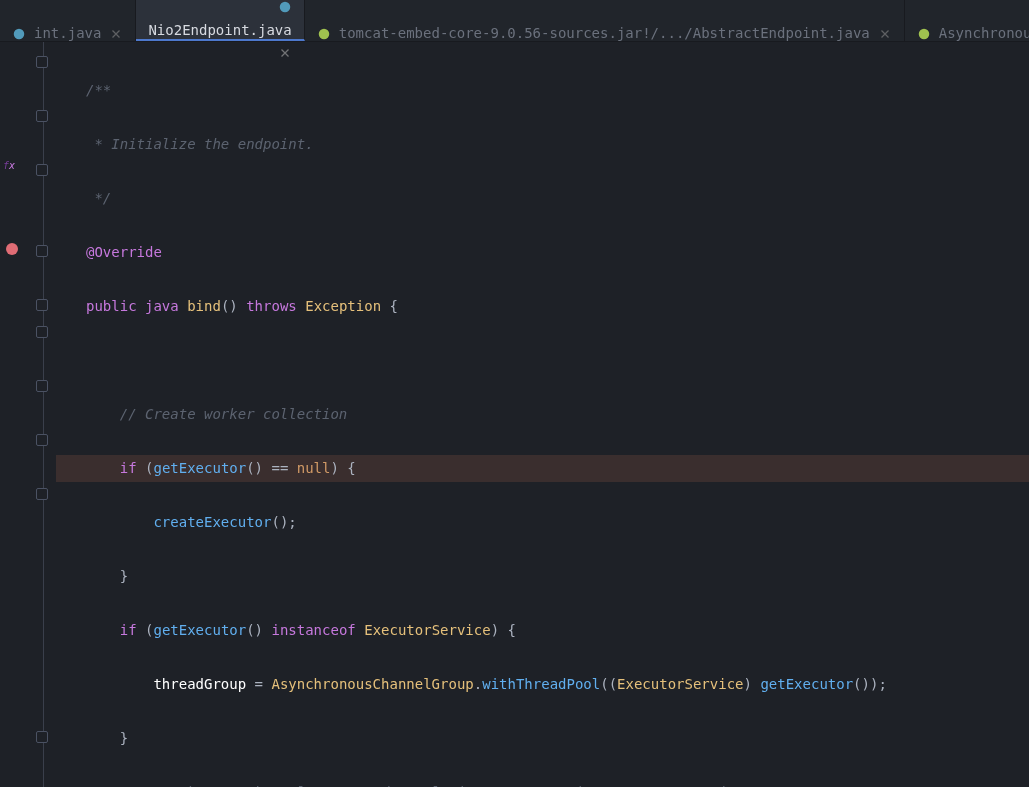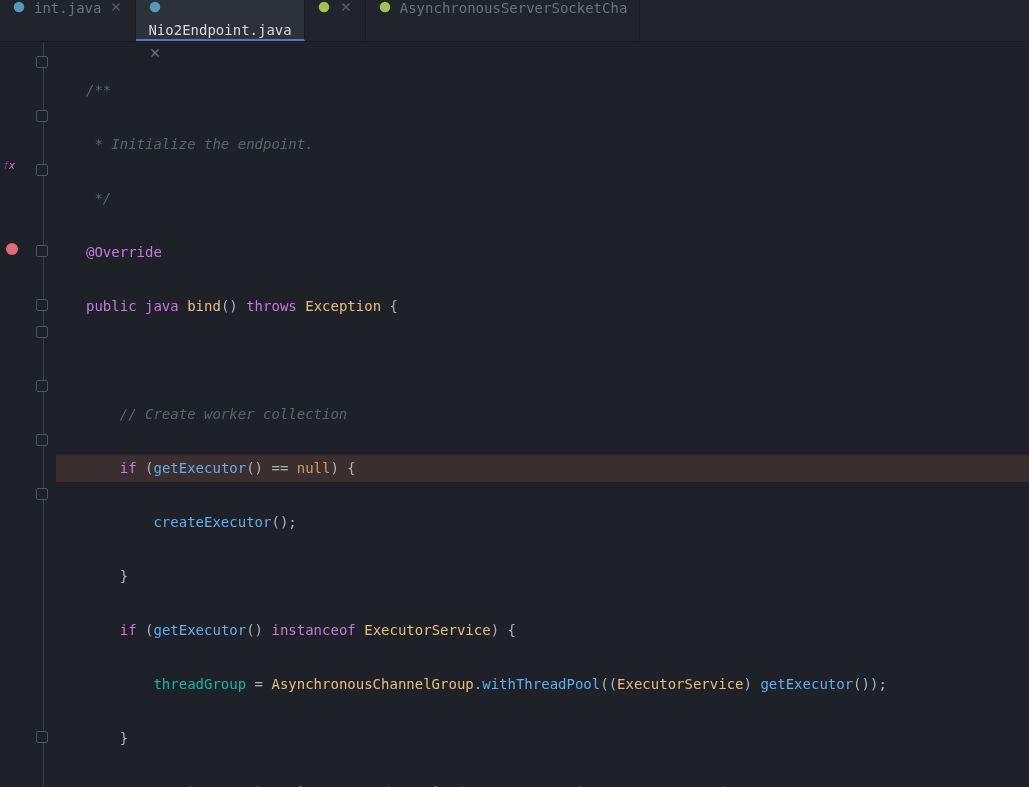--- a/index.html
+++ b/index.html
@@ -13,21 +13,21 @@
       overflow: hidden;
     }
     .tabs {
       display: flex;
       background: #21252b;
       height: 42px;
       border-bottom: 1px solid #181a1f;
     }
     .tab {
       display: flex;
-      align-items: flex-start;
+      align-items: flex-end;
       padding: 0 12px;
       gap: 8px;
       color: #6b717d;
       border-right: 1px solid #181a1f;
       cursor: pointer;
       white-space: nowrap;
     }
     .tab.active {
       background: #2c313a;
       color: #d7dae0;
@@ -108,21 +108,21 @@
       background: #3a2e2e;
     }
     .c-comment { color: #5c6370; font-style: italic; }
     .c-annotation { color: #c678dd; }
     .c-keyword { color: #c678dd; }
     .c-method { color: #61afef; }
     .c-method-decl { color: #e5c07b; }
     .c-type { color: #e5c07b; }
     .c-paren { color: #abb2bf; }
     .c-null { color: #d19a66; }
-    .c-field { color: #14b8a6; }
+    .c-field { color: #ffffff; }
     .c-italic { }
   </style>
 </head>
 <body>
 
 <div class="tabs">
   <div class="tab">
     <span class="tab-icon">
         <svg viewBox="0 0 16 16">
           <circle cx="8" cy="8" r="6" fill="#519aba"></circle>
@@ -143,20 +143,21 @@
     <span class="tab-close"><svg viewBox="0 0 16 16">
           <path stroke="#aaa" stroke-width="1.5" d="M4 4l8 8M12 4l-8 8"></path>
         </svg></span>
   </div>
   <div class="tab">
     <span class="tab-icon">
         <svg viewBox="0 0 16 16">
           <circle cx="8" cy="8" r="6" fill="#a0c24f"></circle>
         </svg>
       </span>
+    <span>tomcat-embed-core-9.0.56-sources.jar!/.../AbstractEndpoint.java</span>
     <span class="tab-close"><svg viewBox="0 0 16 16">
           <path stroke="#888" stroke-width="1.5" d="M4 4l8 8M12 4l-8 8"></path>
         </svg></span>
   </div>
   <div class="tab">
     <span class="tab-icon">
         <svg viewBox="0 0 16 16">
           <circle cx="8" cy="8" r="6" fill="#a0c24f"></circle>
         </svg>
       </span>

